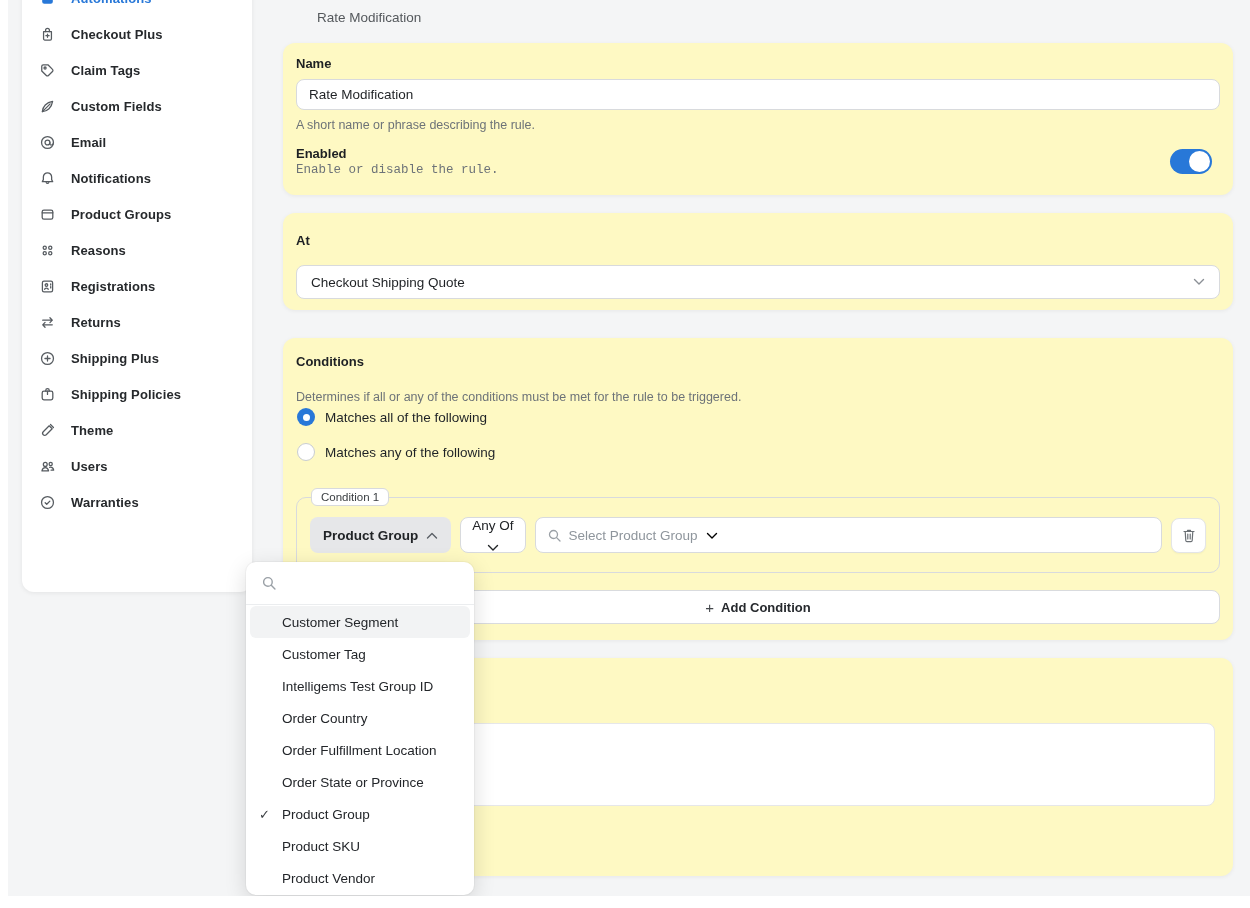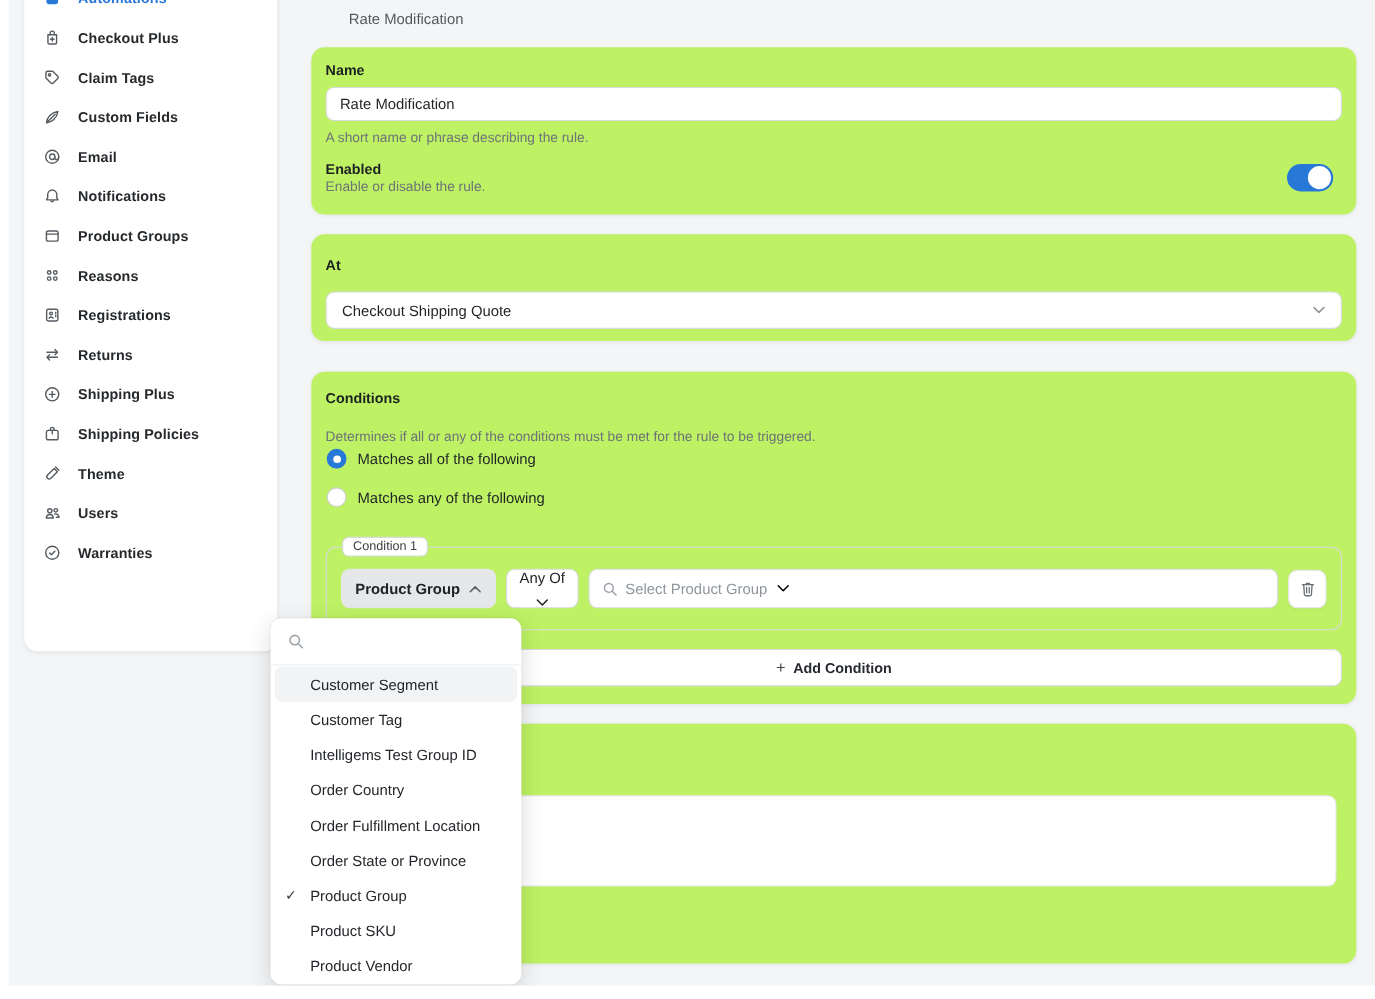--- a/index.html
+++ b/index.html
@@ -12,21 +12,21 @@
     border-radius:12px; box-shadow:0 1px 5px rgba(0,0,0,.07); padding-top:2px; overflow:hidden; }
   .side-item { display:flex; align-items:center; height:36px; padding:0 12px 0 16px; cursor:pointer; color:#26292c; }
   .side-item .ico { width:19px; height:19px; display:flex; align-items:center; justify-content:center; color:#565b60; flex:0 0 19px; }
   .side-item .lbl { margin-left:14px; font-size:13px; font-weight:700; letter-spacing:.1px; }
   .side-item.active { color:#2878d8; }
   .side-item.active .ico { color:#2878d8; }
   .ico svg { width:17px; height:17px; stroke:currentColor; fill:none; stroke-width:1.2; stroke-linecap:round; stroke-linejoin:round; }
 
   
   .page-title { position:absolute; left:309px; top:10px; font-size:13.5px; color:#54585c; }
-  .card { position:absolute; left:275px; width:950px; background:#bef264; border-radius:12px; box-shadow:0 1px 4px rgba(0,0,0,.06); }
+  .card { position:absolute; left:275px; width:950px; background:#fef9c3; border-radius:12px; box-shadow:0 1px 4px rgba(0,0,0,.06); }
   .card-1 { top:43px; height:152px; }
   .card-2 { top:213px; height:97px; }
   .card-3 { top:338px; height:302px; }
   .card-4 { top:658px; height:218px; }
 
   .fld-label { font-size:13px; font-weight:700; color:#1d2023; }
   .help-text { font-size:12.5px; color:#6d7378; }
 
   .text-input { position:absolute; left:13px; right:13px; height:31px; border:1px solid #d8dadd; border-radius:8px;
     background:#fff; display:flex; align-items:center; padding:0 12px; font-size:13.5px; color:#1f2225; }
@@ -240,21 +240,21 @@
 
   <div class="page-title">Rate Modification</div>
 
   <section class="card card-1">
     <div class="fld-label" style="position:absolute;left:13px;top:13px;">Name</div>
     <div class="text-input" style="top:36px;">
       <span>Rate Modification</span>
     </div>
     <div class="help-text" style="position:absolute;left:13px;top:75px;">A short name or phrase describing the rule.</div>
     <div class="fld-label" style="position:absolute;left:13px;top:103px;">Enabled</div>
-    <div class="help-text" style="position:absolute;left:13px;top:120px;">Enable or disable the rule.</div>
+    <div class="help-text" style="position:absolute;left:13px;top:120px;font-family:Liberation Mono, monospace;">Enable or disable the rule.</div>
     <div class="toggle">
       <div class="knob"></div>
     </div>
   </section>
 
   <section class="card card-2">
     <div class="fld-label" style="position:absolute;left:13px;top:20px;">At</div>
     <div class="select-box" style="top:52px;">
       <span>Checkout Shipping Quote</span>
       <span class="chev">

